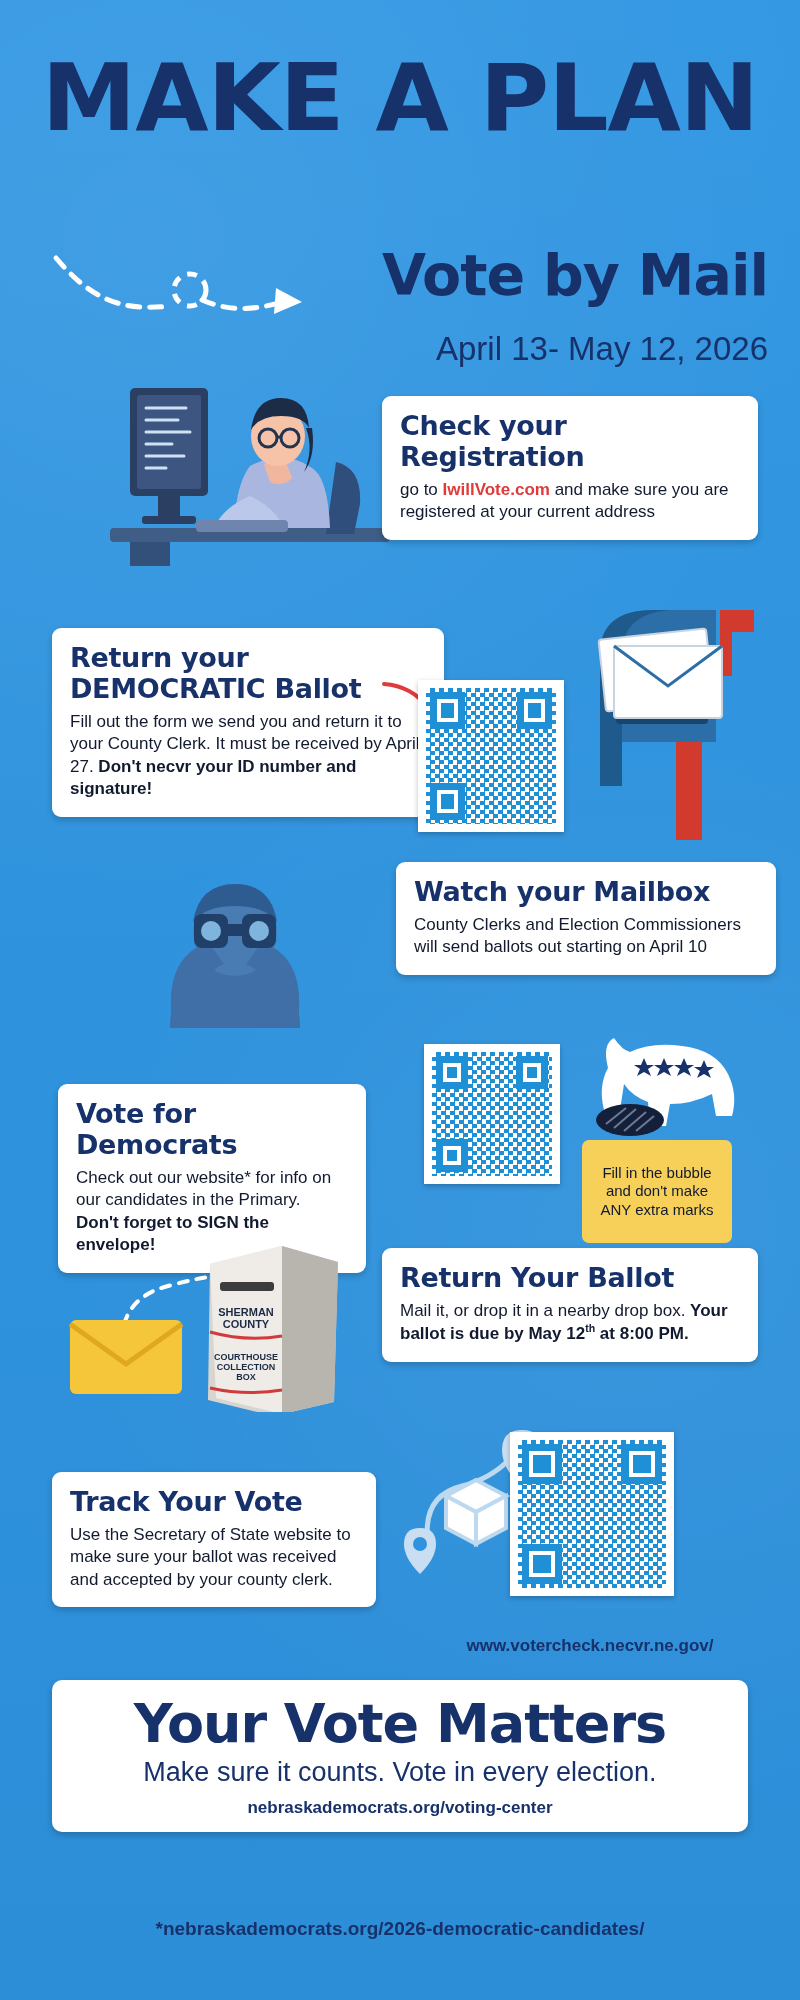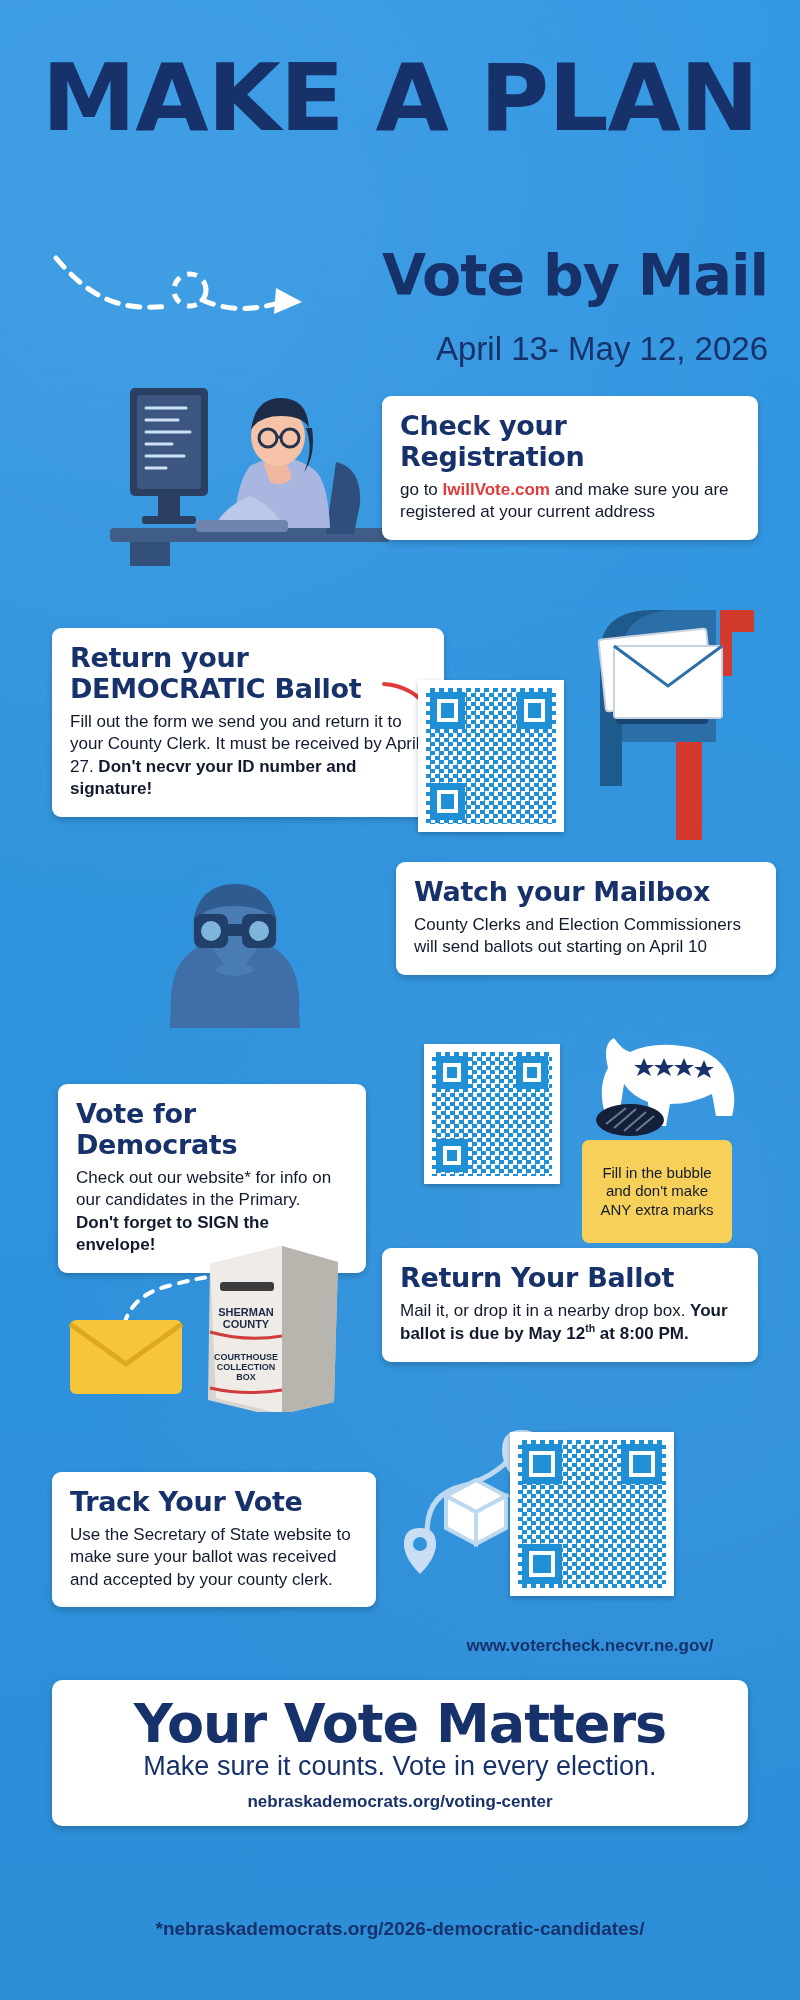--- a/index.html
+++ b/index.html
@@ -183,20 +183,21 @@
     font-size: 54px;
     font-weight: 900;
     color: #17316b;
     font-family: "DejaVu Sans", sans-serif;
     line-height: 1.02;
     letter-spacing: -1px;
   }
   #footer-card .mid {
     font-size: 27px;
     color: #17316b;
+    margin-top: 6px;
     font-family: "Liberation Sans", sans-serif;
   }
   #footer-card .small {
     font-size: 17px;
     color: #17316b;
     margin-top: 10px;
     font-weight: 600;
   }
   .fineprint {
     position: absolute;

